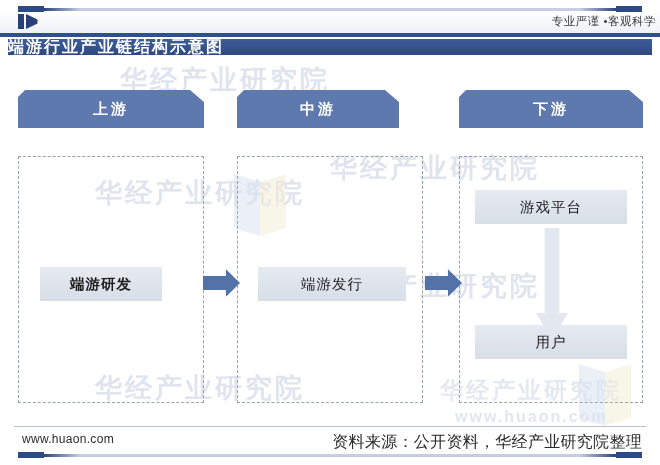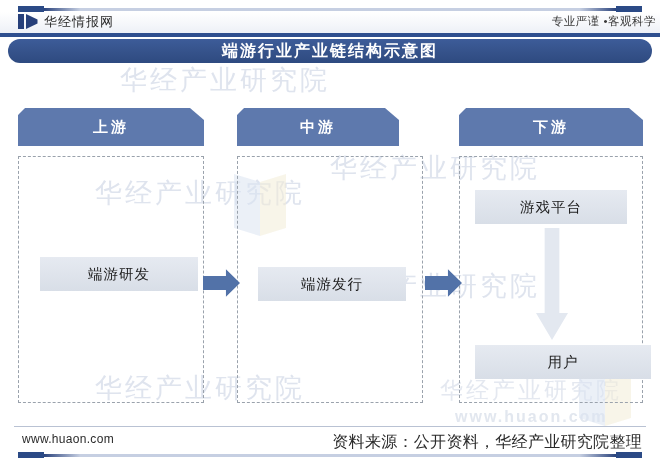--- a/index.html
+++ b/index.html
@@ -84,41 +84,39 @@
     height: 4px;
     background: #2f4f8f;
   }
 
   
   .title-banner {
     position: absolute;
     left: 8px;
     top: 39px;
     width: 644px;
-    height: 24px;
+    height: 16px;
     background: linear-gradient(to bottom, #3d5c99 0%, #35528a 55%, #2e4a80 100%);
     display: flex;
     align-items: center;
-    justify-content: center;
-    border-radius: 14px;
   }
   .title-text {
     color: #ffffff;
     font-size: 16px;
     font-weight: bold;
     letter-spacing: 2px;
     white-space: nowrap;
   }
 
   
   .wm {
     position: absolute;
     color: #dfe4ee;
     font-size: 27px;
-    font-weight: normal;
+    font-weight: bold;
     letter-spacing: 3px;
     white-space: nowrap;
     pointer-events: none;
     user-select: none;
   }
   .wm-a { left: 120px; top: 62px; }
   .wm-b { left: 95px;  top: 175px; }
   .wm-c { left: 330px; top: 150px; }
   .wm-d { left: 95px;  top: 370px; }
   .wm-e { left: 330px; top: 268px; }
@@ -145,21 +143,20 @@
     position: absolute;
     top: 90px;
     height: 38px;
     background: #5e79ad;
     display: flex;
     align-items: center;
     justify-content: center;
     border-top-left-radius: 7px;
     border-top-right-radius: 7px;
     clip-path: polygon(0 7px, 7px 0, calc(100% - 14px) 0, 100% 12px, 100% 100%, 0 100%);
-    margin-top: 18px;
   }
   .col-head-label {
     color: #ffffff;
     font-size: 15px;
     font-weight: bold;
     letter-spacing: 3px;
   }
   #col-head-0 { left: 18px;  width: 186px; }
   #col-head-1 { left: 237px; width: 162px; }
   #col-head-2 { left: 459px; width: 184px; justify-content: center; }
@@ -185,24 +182,24 @@
     align-items: center;
     justify-content: center;
     box-sizing: border-box;
   }
   .node-label {
     color: #1d1d1d;
     font-size: 14.5px;
     letter-spacing: 1px;
     white-space: nowrap;
   }
-  #node-upstream   { left: 40px;  top: 257px; width: 158px; height: 34px; }
+  #node-upstream   { left: 40px;  top: 267px; width: 122px; height: 34px; font-weight: bold; }
   #node-midstream  { left: 258px; top: 267px; width: 148px; height: 34px; }
   #node-platform   { left: 475px; top: 190px; width: 152px; height: 34px; }
-  #node-user       { left: 475px; top: 345px; width: 176px; height: 34px; }
+  #node-user       { left: 475px; top: 325px; width: 152px; height: 34px; }
 
   
   .arrow-right {
     position: absolute;
     top: 268px;
     width: 37px;
     height: 30px;
     background: #5272a8;
     clip-path: polygon(0 27%, 62% 27%, 62% 4%, 100% 50%, 62% 96%, 62% 73%, 0 73%);
   }
@@ -296,21 +293,20 @@
 
   <div class="header-band"></div>
   <div class="top-rule"></div>
   <div class="top-rule-cap-l"></div>
   <div class="top-rule-cap-r"></div>
 
   <svg class="logo-mark" viewBox="0 0 20 15">
     <rect x="0" y="0" width="6" height="15" fill="#27407a"></rect>
     <path d="M8 0 L19.5 5.5 L19.5 9.5 L8 15 Z" fill="#27407a"></path>
   </svg>
-  <div class="logo-text">华经情报网</div>
   <div class="tagline">专业严谨 •客观科学</div>
   <div class="header-underline"></div>
 
   <div class="title-banner">
     <span class="title-text">端游行业产业链结构示意图</span>
   </div>
 
   <div class="col-head" id="col-head-0">
     <span class="col-head-label">上游</span>
   </div>

